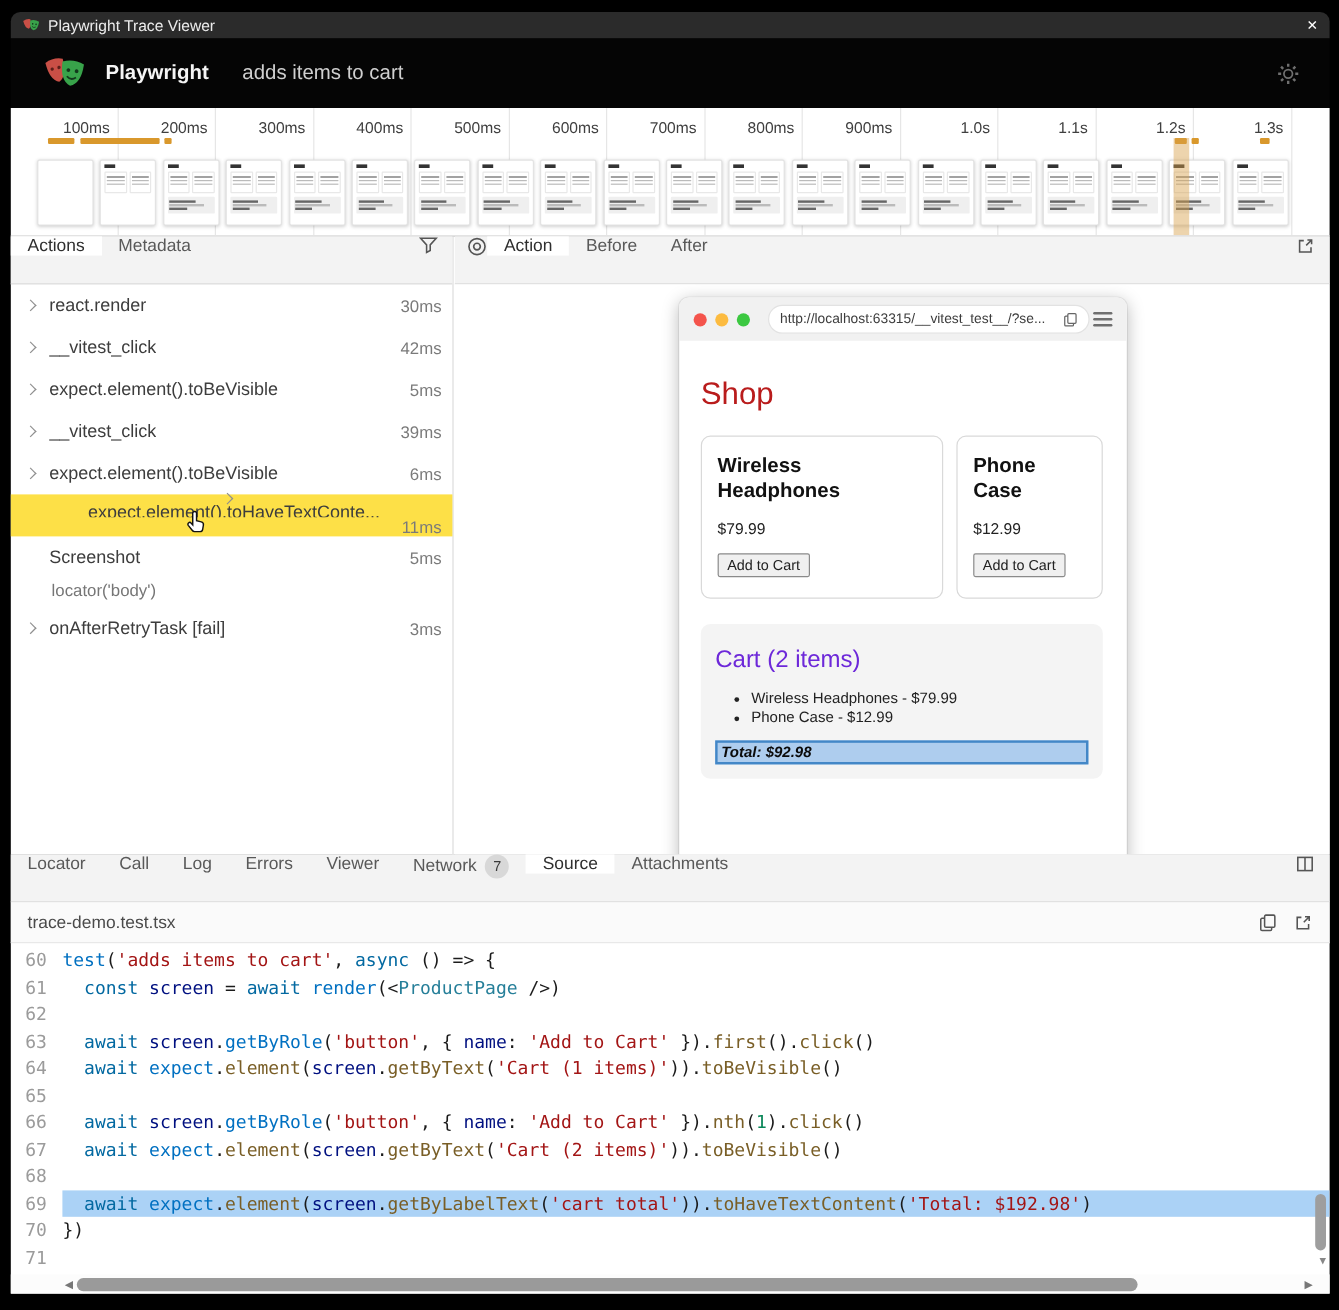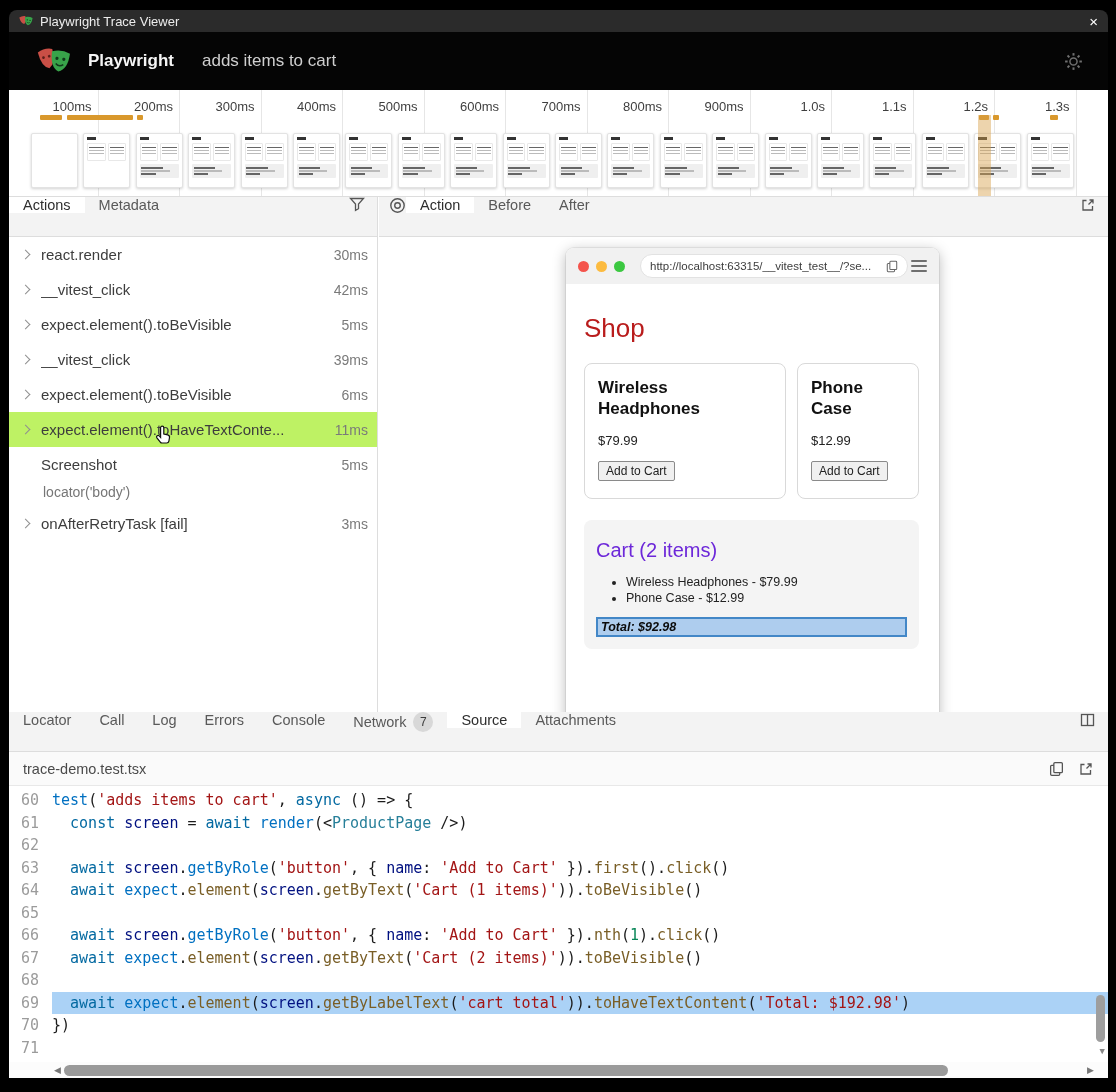--- a/index.html
+++ b/index.html
@@ -39,21 +39,21 @@
 
   .tabbar { height:40px; background:#f3f3f3; border-bottom:1px solid #ddd; display:flex; align-items:flex-start; }
   .tab { padding:0 14px; font-size:14.5px; color:#595959; display:flex; align-items:center; cursor:default; }
   .tab.sel { background:#fff; color:#2e2e2e; }
   .tab .badge { display:inline-block; min-width:20px; height:20px; border-radius:10px; background:#d8d8d8; color:#3a3a3a; font-size:12px; line-height:20px; text-align:center; margin-left:7px; }
   .tabbar .right-icon { margin-left:auto; margin-right:12px; display:flex; align-items:center; }
   .tabbar .lead-icon { margin-left:10px; display:flex; align-items:center; }
 
   
   .action-row { height:35px; display:flex; align-items:center; padding:0 9px 0 13px; position:relative; }
-  .action-row.sel { background:#bef264; }
+  .action-row.sel { background:#fde047;flex-direction:column; }
   .chev { width:7px; height:7px; border-right:1.5px solid #8f8f8f; border-top:1.5px solid #8f8f8f; transform:rotate(45deg); margin-right:12px; flex:none; }
   .chev.hidden { visibility:hidden; }
   .a-label { font-size:15px; color:#3d3d3d; white-space:nowrap; overflow:hidden; }
   .a-dur { margin-left:auto; font-size:14px; color:#7a7a7a; padding-left:8px; flex:none; }
   .a-sub { height:20px; font-size:14px; color:#767676; padding-left:34px; display:flex; align-items:center; margin-bottom:4px; }
   .hand-cursor { position:absolute; left:146px; top:228px; z-index:5; }
 
   
   .snap-content { position:absolute; left:0; top:40px; width:100%; height:475px; background:#fff; overflow:hidden; }
   .browser { position:absolute; left:187px; top:11px; width:373px; height:520px; background:#fff; border-radius:8px; box-shadow:0 3px 14px rgba(0,0,0,0.28), 0 0 0 1px rgba(0,0,0,0.06); }
@@ -691,21 +691,21 @@
       </div>
     </div>
   </div>
 
   <div class="bottom-panel">
     <div class="tabbar" id="bottom-tabbar">
       <div class="tab">Locator</div>
         <div class="tab">Call</div>
         <div class="tab">Log</div>
         <div class="tab">Errors</div>
-        <div class="tab">Console</div>
+        <div class="tab">Viewer</div>
         <div class="tab">Network<span class="badge">7</span></div>
         <div class="tab sel">Source</div>
         <div class="tab">Attachments</div>
         <span class="right-icon">
         <svg width="17" height="16" viewBox="0 0 16 16">
           <rect x="2" y="2.5" width="12" height="11" fill="none" stroke="#555" stroke-width="1.3"></rect>
           <line x1="8" y1="2.5" x2="8" y2="13.5" stroke="#555" stroke-width="1.3"></line>
         </svg>
       </span>
     </div>

